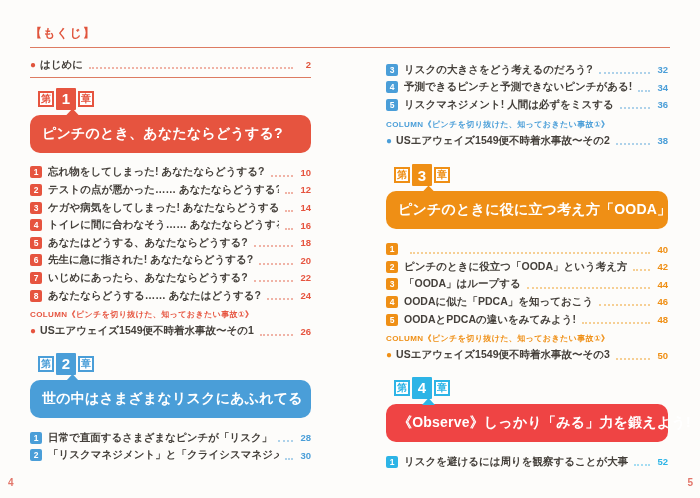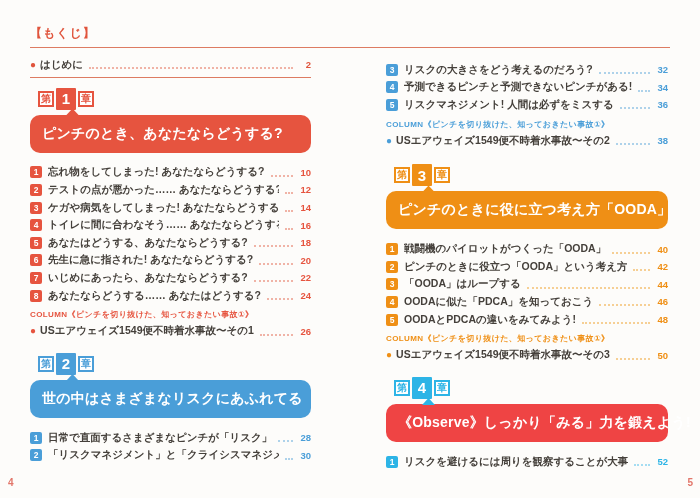--- a/index.html
+++ b/index.html
@@ -213,21 +213,20 @@
         </div>
         <div class="section" style="margin-top: 15px;">
           <div class="ch-label">
             <span class="ch-box ch-box-kanji" style="border-color: rgb(239, 143, 21); color: rgb(239, 143, 21);">第</span>
             <span class="ch-box ch-box-num" style="background: rgb(239, 143, 21);">3</span>
             <span class="ch-box ch-box-kanji" style="border-color: rgb(239, 143, 21); color: rgb(239, 143, 21);">章</span>
           </div>
           <div class="banner" style="background: rgb(239, 143, 21);"><span class="banner-tail" style="background: rgb(239, 143, 21);"></span><span class="banner-text">ピンチのときに役に立つ考え方「OODA」</span></div>
           <div class="item-row">
             <span class="badge" style="background: rgb(239, 143, 21);">1</span>
-            <span class="item-text">戦闘機のパイロットがつくった「OODA」</span>
             <span class="leader" style="border-bottom-color: rgb(246, 207, 148);"></span>
             <span class="page-num" style="color: rgb(239, 143, 21);">40</span>
           </div>
           <div class="item-row">
             <span class="badge" style="background: rgb(239, 143, 21);">2</span>
             <span class="item-text">ピンチのときに役立つ「OODA」という考え方</span>
             <span class="leader" style="border-bottom-color: rgb(246, 207, 148);"></span>
             <span class="page-num" style="color: rgb(239, 143, 21);">42</span>
           </div>
           <div class="item-row">

